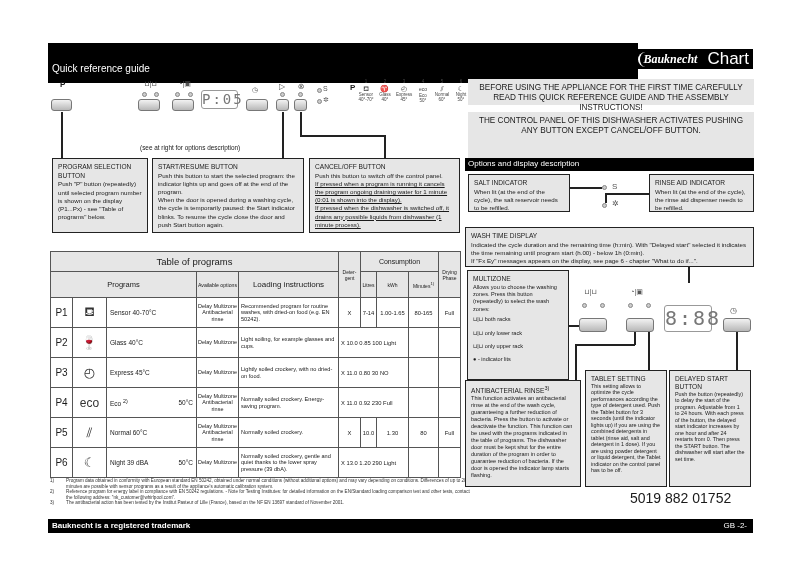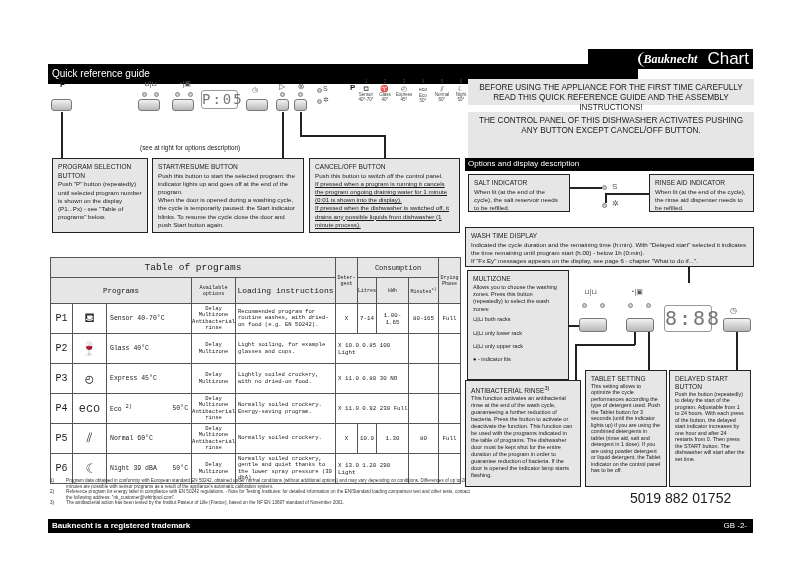--- a/index.html
+++ b/index.html
@@ -1,36 +1,36 @@
 <!DOCTYPE html>
 <html><head>
 <meta charset="utf-8">
 <style>
   * { box-sizing: border-box; margin: 0; padding: 0; }
   html, body { width: 802px; height: 577px; background: #ffffff; overflow: hidden; }
   body { position: relative; font-family: "Liberation Sans", sans-serif; color: #1a1a1a; }
   .abs { position: absolute; }
   .bar { background: #000; color: #fff; }
-  .hdr-title { left: 48px; top: 64px; width: 590px; height: 20px; font-size: 10px; padding: 4px 4px; }
+  .hdr-title { left: 48px; top: 43px; width: 590px; height: 20px; font-size: 10px; padding: 20px 4px; }
   .hdr-right { left: 588px; top: 49px; width: 165px; height: 20px; display:flex; align-items:center; justify-content:flex-end; padding-right:4px; }
   .brand { font-family: "Liberation Serif", serif; font-style: italic; font-weight: bold; font-size: 12px; margin-right: 10px; border-left: 2px solid #fff; border-radius: 8px 0 0 8px; padding-left: 3px; }
   .chart-word { font-size: 17px; }
   .grey-box { background: #e6e6e6; }
   .notice { font-size: 8.2px; text-align: center; line-height: 1.22; padding: 4px 4px; text-transform: uppercase; }
   .btn { background: linear-gradient(#f2f2f2, #b8b8b8); border: 1px solid #777; border-radius: 3px; }
   .led { width: 5px; height: 5px; border-radius: 50%; border: 1px solid #888; background: #ccc; }
   .seg { border: 1px solid #999; border-radius: 3px; font-family: "DejaVu Sans Mono", monospace; color: #777; text-align: center; letter-spacing: 2px; }
   .tiny { font-size: 4.5px; color: #444; text-align: center; line-height: 1.1; }
   .icon-sm { font-size: 7px; color: #555; text-align:center; }
   .line-v { width: 1.5px; background: #222; }
   .line-h { height: 1.5px; background: #222; }
   .cbox { border: 1.5px solid #222; background: #e6e6e6; font-size: 6.2px; line-height: 1.32; padding: 4px 5px; }
   .cbox .t { font-size: 6.6px; text-transform: uppercase; }
   .u { text-decoration: underline; }
-  table.prog { position: absolute; left: 50px; top: 257px; width: 411px; border-collapse: collapse; font-size: 5.8px; font-family: Liberation Mono, monospace; }
+  table.prog { position: absolute; left: 50px; top: 251px; width: 411px; border-collapse: collapse; font-size: 5.8px; }
   table.prog td, table.prog th { border: 1px solid #555; text-align: center; vertical-align: middle; font-weight: normal; }
   table.prog th { background: #e6e6e6; }
   .tt { font-size: 9.5px; height: 20px; }
   .pcode { font-size: 10px; width: 22px; }
   .picon { width: 34px; font-size: 13px; color: #333; }
   .pname { text-align: left !important; font-size: 6.5px; padding-left: 3px; border-right: none !important; }
   .ptemp { text-align: right !important; font-size: 6.5px; padding-right: 3px; border-left: none !important; }
   .popt { font-size: 5.5px; line-height: 1.1; width: 42px; }
   .pload { text-align: left !important; font-size: 5.6px; line-height: 1.15; padding-left: 2px; width: 100px; }
   .fn { font-size: 4.6px; line-height: 1.2; color: #333; }

